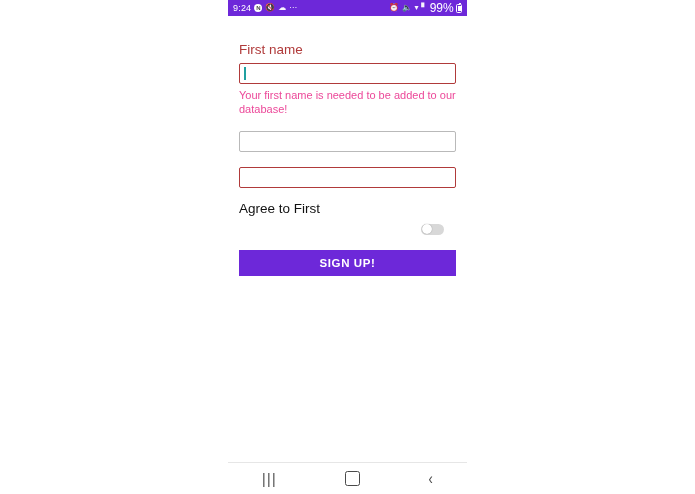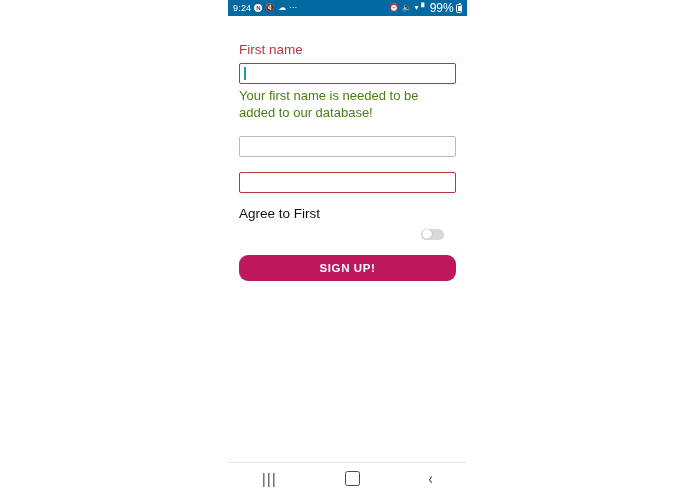--- a/index.html
+++ b/index.html
@@ -19,21 +19,21 @@
     top: 0;
     width: 239px;
     height: 494px;
     background: #ffffff;
     display: flex;
     flex-direction: column;
   }
   
   .status-bar {
     height: 16px;
-    background: #0369a1;
+    background: #6d28d9;
     color: #ffffff;
     display: flex;
     align-items: center;
     font-size: 8.5px;
     padding: 0 5px;
     box-sizing: border-box;
   }
   .status-left {
     display: flex;
     align-items: center;
@@ -135,22 +135,22 @@
     left: 5px;
     top: 4px;
     width: 1.5px;
     height: 13px;
     background: #20a0a0;
   }
   .input-wrap {
     position: relative;
   }
   .helper-error {
-    color: #4d7c0f;
-    font-size: 13px;
+    color: #ec4899;
+    font-size: 11px;
     line-height: 1.28;
     margin-top: 4px;
   }
   .gap-lg { height: 15px; }
   .gap-md { height: 13px; }
 
   .toggle-row {
     display: flex;
     justify-content: flex-end;
     margin-top: 6px;
@@ -170,24 +170,24 @@
     width: 10px;
     height: 10px;
     border-radius: 50%;
     background: #ffffff;
     box-shadow: 0 0 1px rgba(0,0,0,0.45);
   }
   .signup-btn {
     margin-top: 15px;
     width: 100%;
     height: 26px;
-    background: #be185d;
+    background: #6d28d9;
     color: #ffffff;
     border: none;
-    border-radius: 9px;
+    border-radius: 0;
     font-size: 11.5px;
     font-weight: bold;
     letter-spacing: 0.6px;
     font-family: "Liberation Sans", sans-serif;
     cursor: pointer;
   }
   
   .nav-bar {
     height: 31px;
     background: #ffffff;

